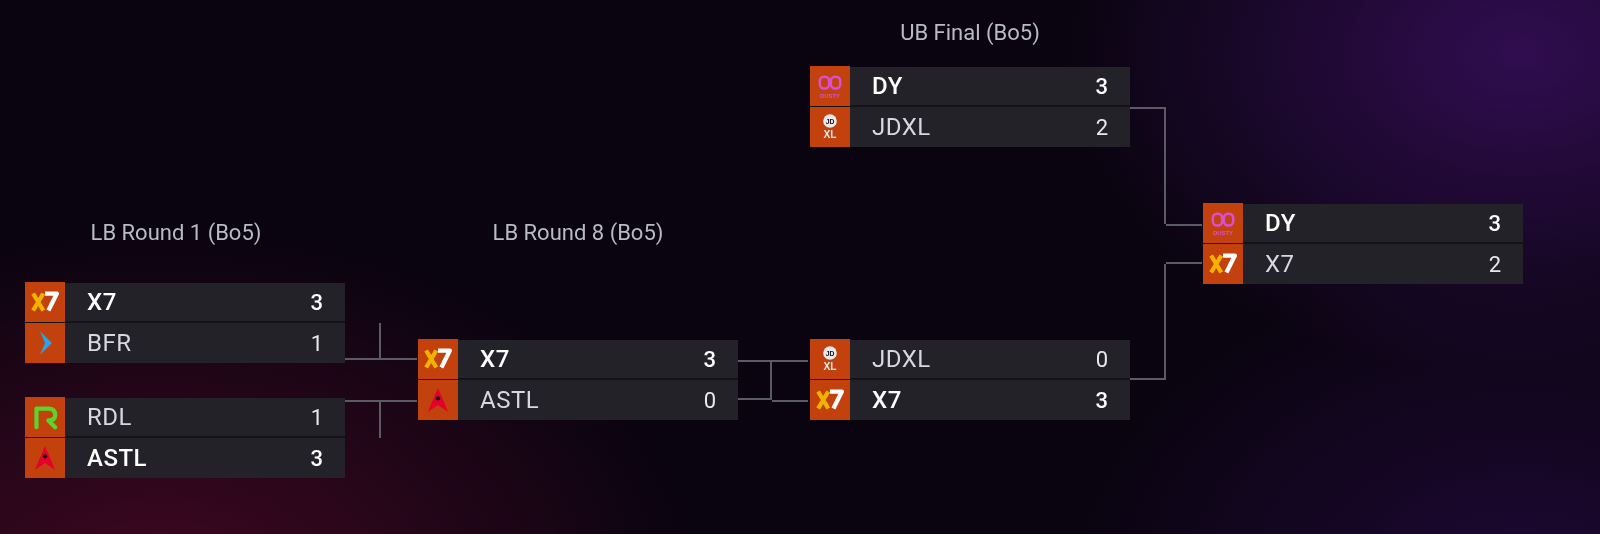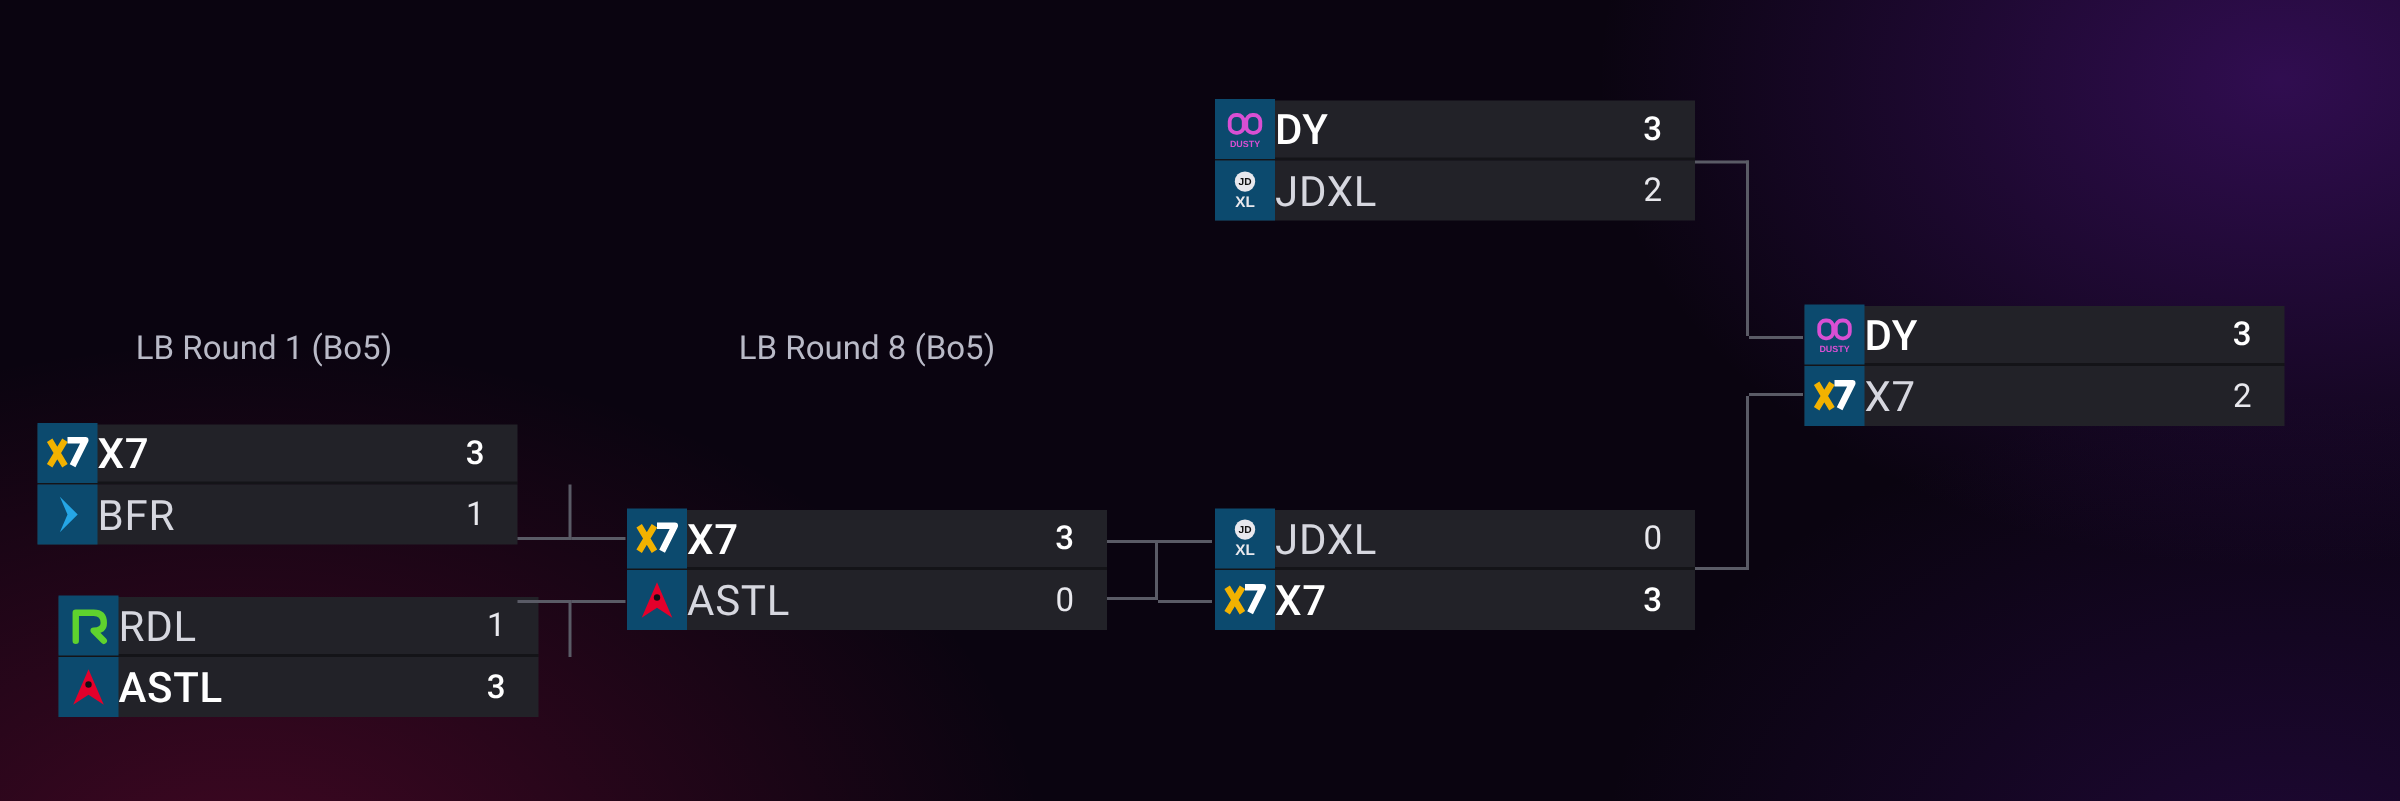--- a/index.html
+++ b/index.html
@@ -34,27 +34,28 @@
     background: #222228;
     border-bottom: 2px solid rgba(0,0,0,0.4);
   }
   .row:last-child { border-bottom: none; }
   .logo {
     width: 40px;
     height: 40px;
     display: flex;
     align-items: center;
     justify-content: center;
-    background: #0c4a6e;
+    background: #c2410c;
     flex: 0 0 40px;
     text-align: center;
   }
   .team {
     flex: 1 1 auto;
-    font-size: 28px;
+    font-size: 24px;
+    padding-left: 22px;
     color: #d6d7df;
     font-weight: 400;
     letter-spacing: 0.5px;
   }
   .score {
     flex: 0 0 60px;
     text-align: right;
     padding-right: 22px;
     font-size: 22px;
     color: #e8e8ed;
@@ -66,20 +67,21 @@
     border-color: #5a5b66;
     border-style: solid;
     border-width: 0;
   }
 </style>
 </head>
 <body>
 
 <div class="stage">
 
+  <div class="round-title" style="left:810px; top:20px;">UB Final (Bo5)</div>
 
   <div class="match" style="left:810px; top:67px;">
     <div class="row winner">
       <span class="logo">
           <svg viewBox="0 0 40 40" width="34" height="34">
             <g fill="none" stroke="#d94fd3" stroke-width="3">
               <rect x="8" y="9" width="11" height="14" rx="5"></rect>
               <rect x="21" y="9" width="11" height="14" rx="5"></rect>
             </g>
             <text x="20" y="34" text-anchor="middle" font-size="7" fill="#d94fd3" font-family="Arial" font-weight="bold">DUSTY</text>
@@ -118,21 +120,21 @@
       <span class="logo">
           <svg viewBox="0 0 40 40" width="34" height="34">
             <path d="M14 6 L28 20 L14 34 L20 20 Z" fill="#25a6e6"></path>
           </svg>
         </span>
       <span class="team">BFR</span>
       <span class="score">1</span>
     </div>
   </div>
 
-  <div class="match" style="left:39px; top:398px;">
+  <div class="match" style="left:25px; top:398px;">
     <div class="row">
       <span class="logo">
           <svg viewBox="0 0 40 40" width="34" height="34">
             <path d="M10 10 H24 Q32 10 32 18 Q32 24 24 24 L32 32 M10 10 L10 32" stroke="#5fd22e" stroke-width="5" fill="none" stroke-linejoin="round" stroke-linecap="round"></path>
           </svg>
         </span>
       <span class="team">RDL</span>
       <span class="score">1</span>
     </div>
     <div class="row winner">

